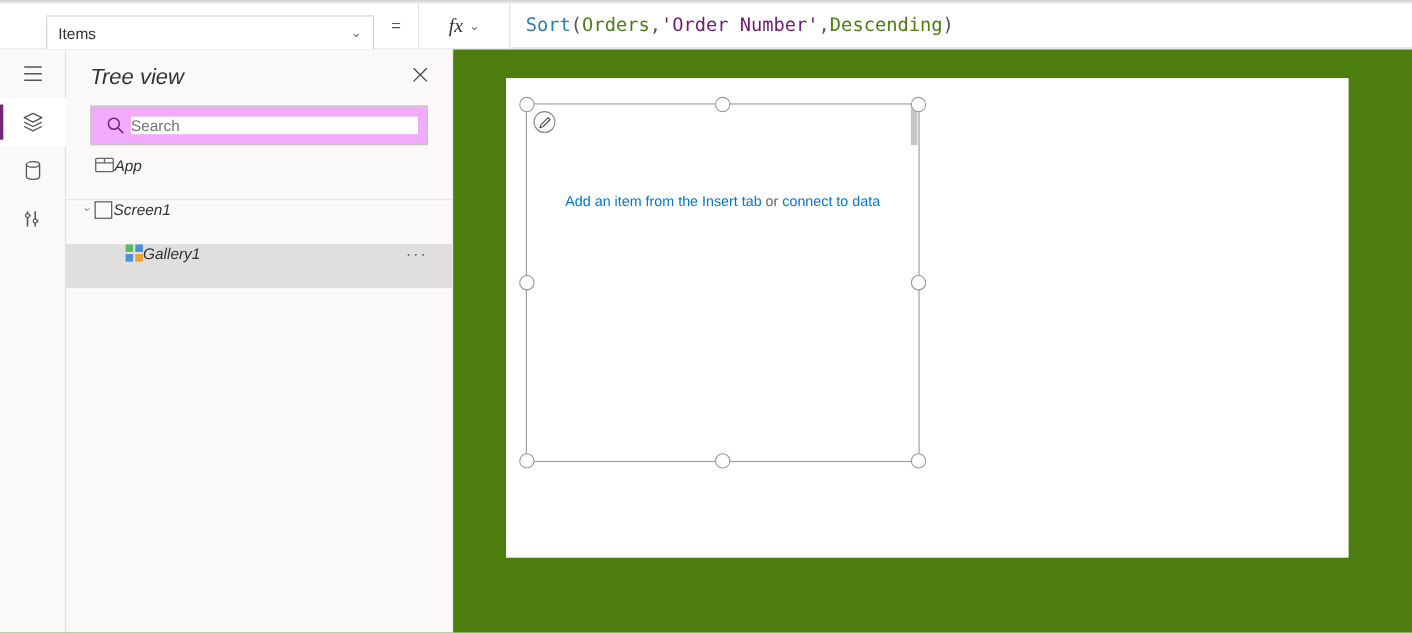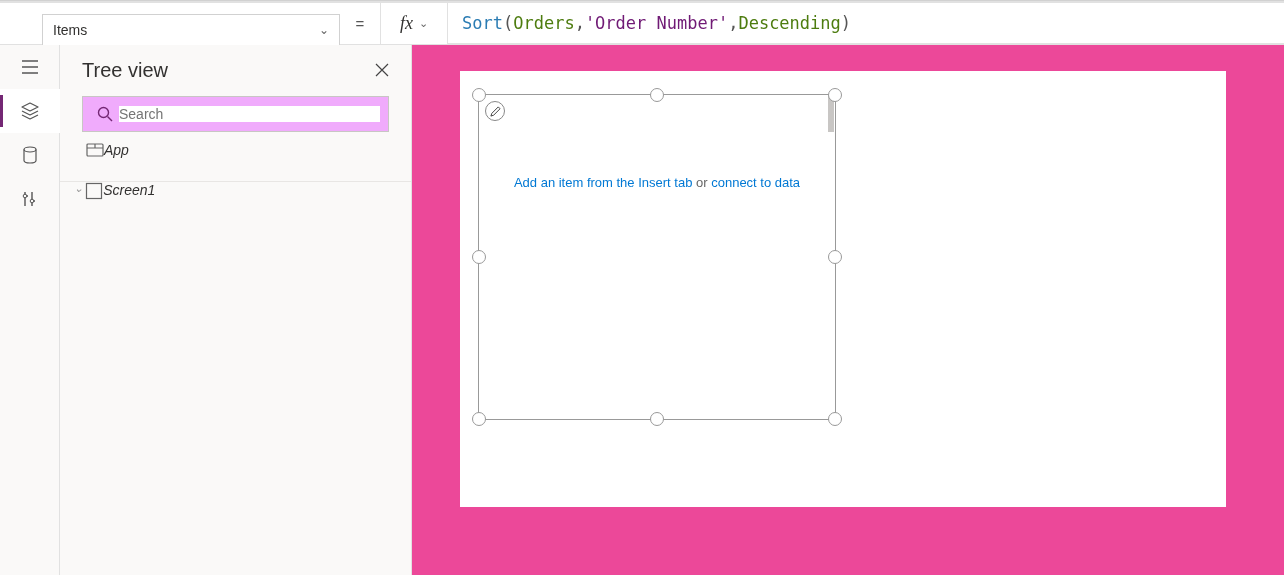--- a/index.html
+++ b/index.html
@@ -24,21 +24,21 @@
       border: 1px solid #d1d1d1;
       display: flex;
       align-items: center;
       padding: 0 10px;
       justify-content: space-between;
       background: #fff;
     }
     .prop-select .chev { color: #666; font-size: 12px; }
     .eq { width: 40px; display: flex; align-items: center; justify-content: center; color: #555; font-size: 15px; }
     .fx-box {
-      width: 68px;
+      width: 84px;
       border-left: 1px solid #e1e1e1;
       border-right: 1px solid #e1e1e1;
       display: flex;
       align-items: center;
       justify-content: center;
       gap: 6px;
     }
     .fx-box .fx { font-style: italic; font-family: "Times New Roman", serif; font-size: 18px; }
     .fx-box .chev { color: #666; font-size: 11px; }
     .formula {
@@ -86,23 +86,24 @@
     }
     .tree-panel {
       width: 352px;
       background: #faf9f8;
       border-right: 1px solid #e1e1e1;
       display: flex;
       flex-direction: column;
     }
     .tree-head {
       display: flex;
-      align-items: flex-end;
+      align-items: flex-start;
       justify-content: space-between;
       padding: 14px 22px 14px 22px;
+      font-style: italic;
     }
     .tree-head h2 { font-size: 20px; font-weight: 400; }
     .tree-head .close { font-size: 18px; color: #444; cursor: pointer; }
     .search-wrap { padding: 0 22px 10px; }
     .search-box {
       display: flex;
       align-items: center;
       height: 36px;
       border: 1px solid #c8c6c4;
       background: #f0abfc;
@@ -137,21 +138,21 @@
       right: 22px;
       color: #555;
       letter-spacing: 2px;
     }
     .gallery-icon {
       width: 16px; height: 16px;
       display: inline-block;
     }
     .canvas-area {
       flex: 1;
-      background: #ec4899;
+      background: #4d7c0f;
       display: flex;
       justify-content: flex-start;
       padding: 26px 0 0 48px;
     }
     .screen-canvas {
       width: 766px;
       height: 436px;
       background: #fff;
       position: relative;
     }
@@ -291,20 +292,32 @@
         <span>App</span>
       </div>
       <div class="tree-item screen">
         <span class="caret">⌄</span>
         <span class="ic">
           <svg viewBox="0 0 18 18">
               <rect x="1.5" y="1.5" width="15" height="15" stroke="#666" stroke-width="1.2" fill="none"></rect>
             </svg>
         </span>
         <span>Screen1</span>
+      </div>
+      <div class="tree-item gallery">
+        <span class="gallery-icon">
+          <svg viewBox="0 0 16 16">
+              <rect x="0" y="0" width="7" height="7" fill="#5eb85e"></rect>
+              <rect x="9" y="0" width="7" height="7" fill="#4a90d9"></rect>
+              <rect x="0" y="9" width="7" height="7" fill="#4a90d9"></rect>
+              <rect x="9" y="9" width="7" height="7" fill="#e8a33d"></rect>
+            </svg>
+        </span>
+        <span>Gallery1</span>
+        <span class="dots">···</span>
       </div>
     </div>
   </div>
 
   <div class="canvas-area">
     <div class="screen-canvas">
       <div class="sel-box">
         <div class="edit-badge">
           <svg viewBox="0 0 12 12">
               <path d="M1 11l1-3 7-7 2 2-7 7-3 1z" stroke="#333" stroke-width="1" fill="none"></path>

